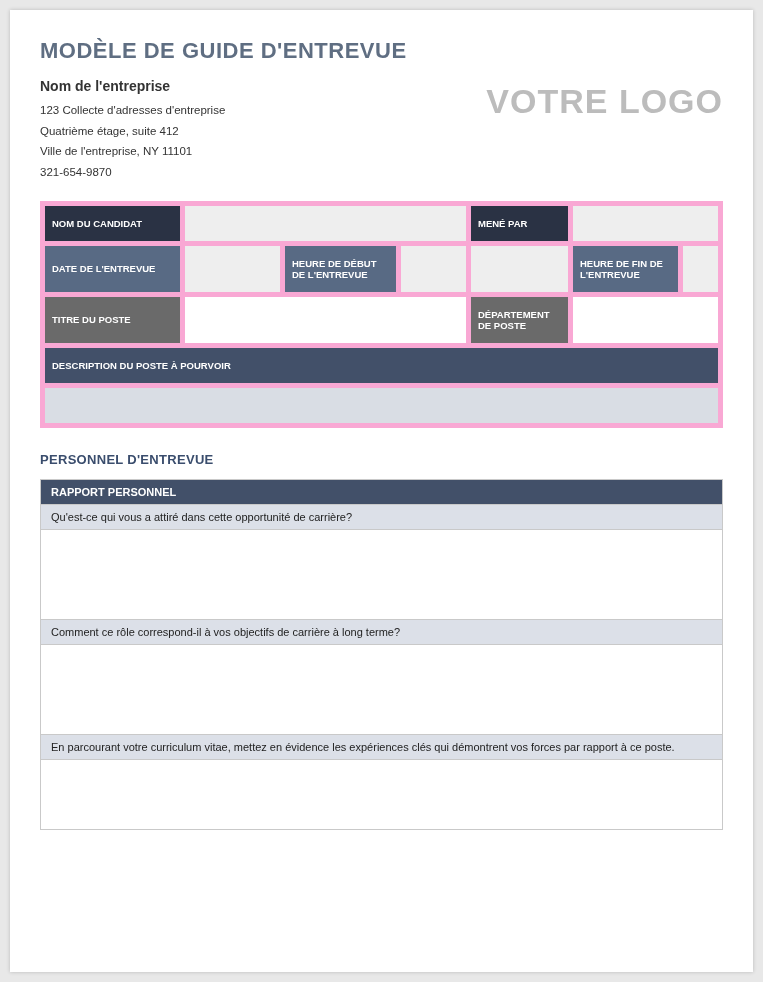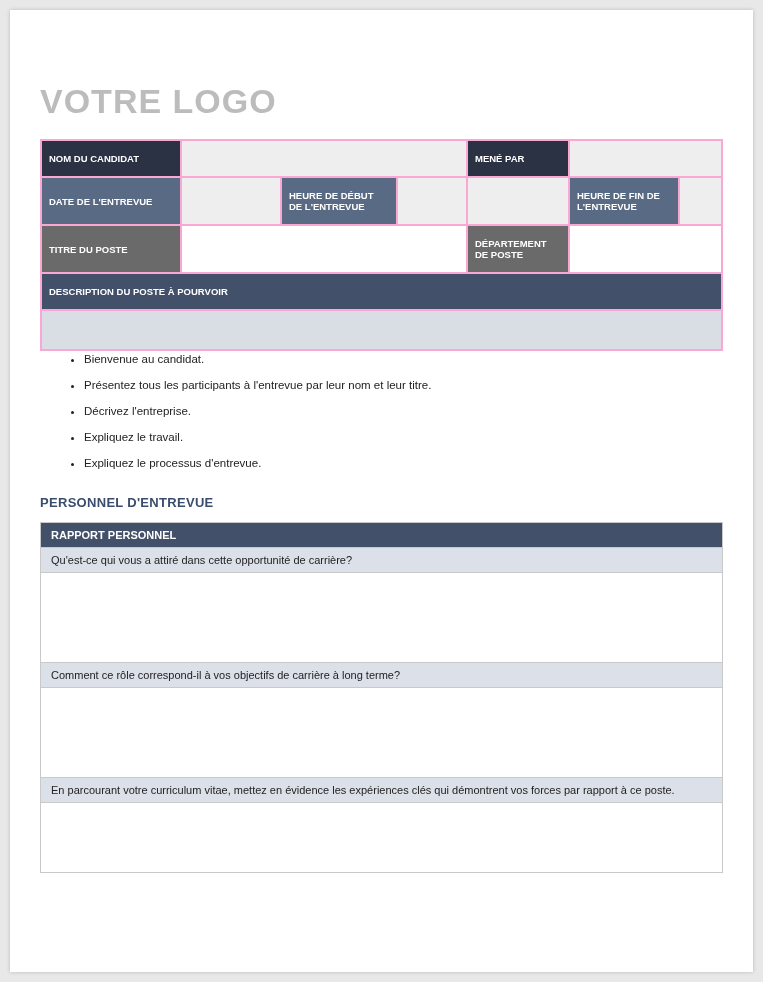--- a/index.html
+++ b/index.html
@@ -46,21 +46,21 @@
     color: #bcbcbc;
     margin-top: 44px;
     letter-spacing: 1px;
   }
   .info-table {
     width: 100%;
     border-collapse: collapse;
     margin-top: 18px;
   }
   .info-table td {
-    border: 2px solid #f9a8d4;
+    border: 5px solid #f9a8d4;
     font-size: 9.5px;
     font-weight: bold;
     color: #fff;
     padding: 12px 7px;
     vertical-align: middle;
     height: 26px;
   }
   .lbl-dark { background: #2a3244; }
   .lbl-steel { background: #586a84; }
   .lbl-gray { background: #6a6a6a; }
@@ -116,20 +116,28 @@
     background: #fff;
     height: 90px;
   }
 </style>
 </head>
 <body>
 
 <div class="page">
 
   <div class="header-row">
+    <div>
+      <div class="title">MODÈLE DE GUIDE D'ENTREVUE</div>
+      <div class="company-name">Nom de l'entreprise</div>
+      <div class="address-line">123 Collecte d'adresses d'entreprise</div>
+      <div class="address-line">Quatrième étage, suite 412</div>
+      <div class="address-line">Ville de l'entreprise, NY 11101</div>
+      <div class="address-line">321-654-9870</div>
+    </div>
     <div class="logo">VOTRE LOGO</div>
   </div>
 
   <table class="info-table">
     <tbody>
         <tr>
       <td class="lbl-dark" style="width:140px;">NOM DU CANDIDAT</td>
       <td class="val-light" colspan="3"></td>
       <td class="lbl-dark" style="width:102px;">MENÉ PAR</td>
       <td class="val-light" colspan="3"></td>
@@ -151,27 +159,20 @@
     </tr>
     <tr>
       <td class="lbl-navy" colspan="8">DESCRIPTION DU POSTE À POURVOIR</td>
     </tr>
     <tr class="desc-row">
       <td colspan="8"></td>
     </tr>
   </tbody>
     </table>
 
-  <ul class="intro-list">
-    <li>Bienvenue au candidat.</li>
-    <li>Présentez tous les participants à l'entrevue par leur nom et leur titre.</li>
-    <li>Décrivez l'entreprise.</li>
-    <li>Expliquez le travail.</li>
-    <li>Expliquez le processus d'entrevue.</li>
-  </ul>
 
   <div class="section-title">PERSONNEL D'ENTREVUE</div>
   <table class="q-table">
     <tbody>
         <tr>
           <td class="q-header">RAPPORT PERSONNEL</td>
         </tr>
     <tr>
           <td class="q-prompt">Qu'est-ce qui vous a attiré dans cette opportunité de carrière?</td>
         </tr>

